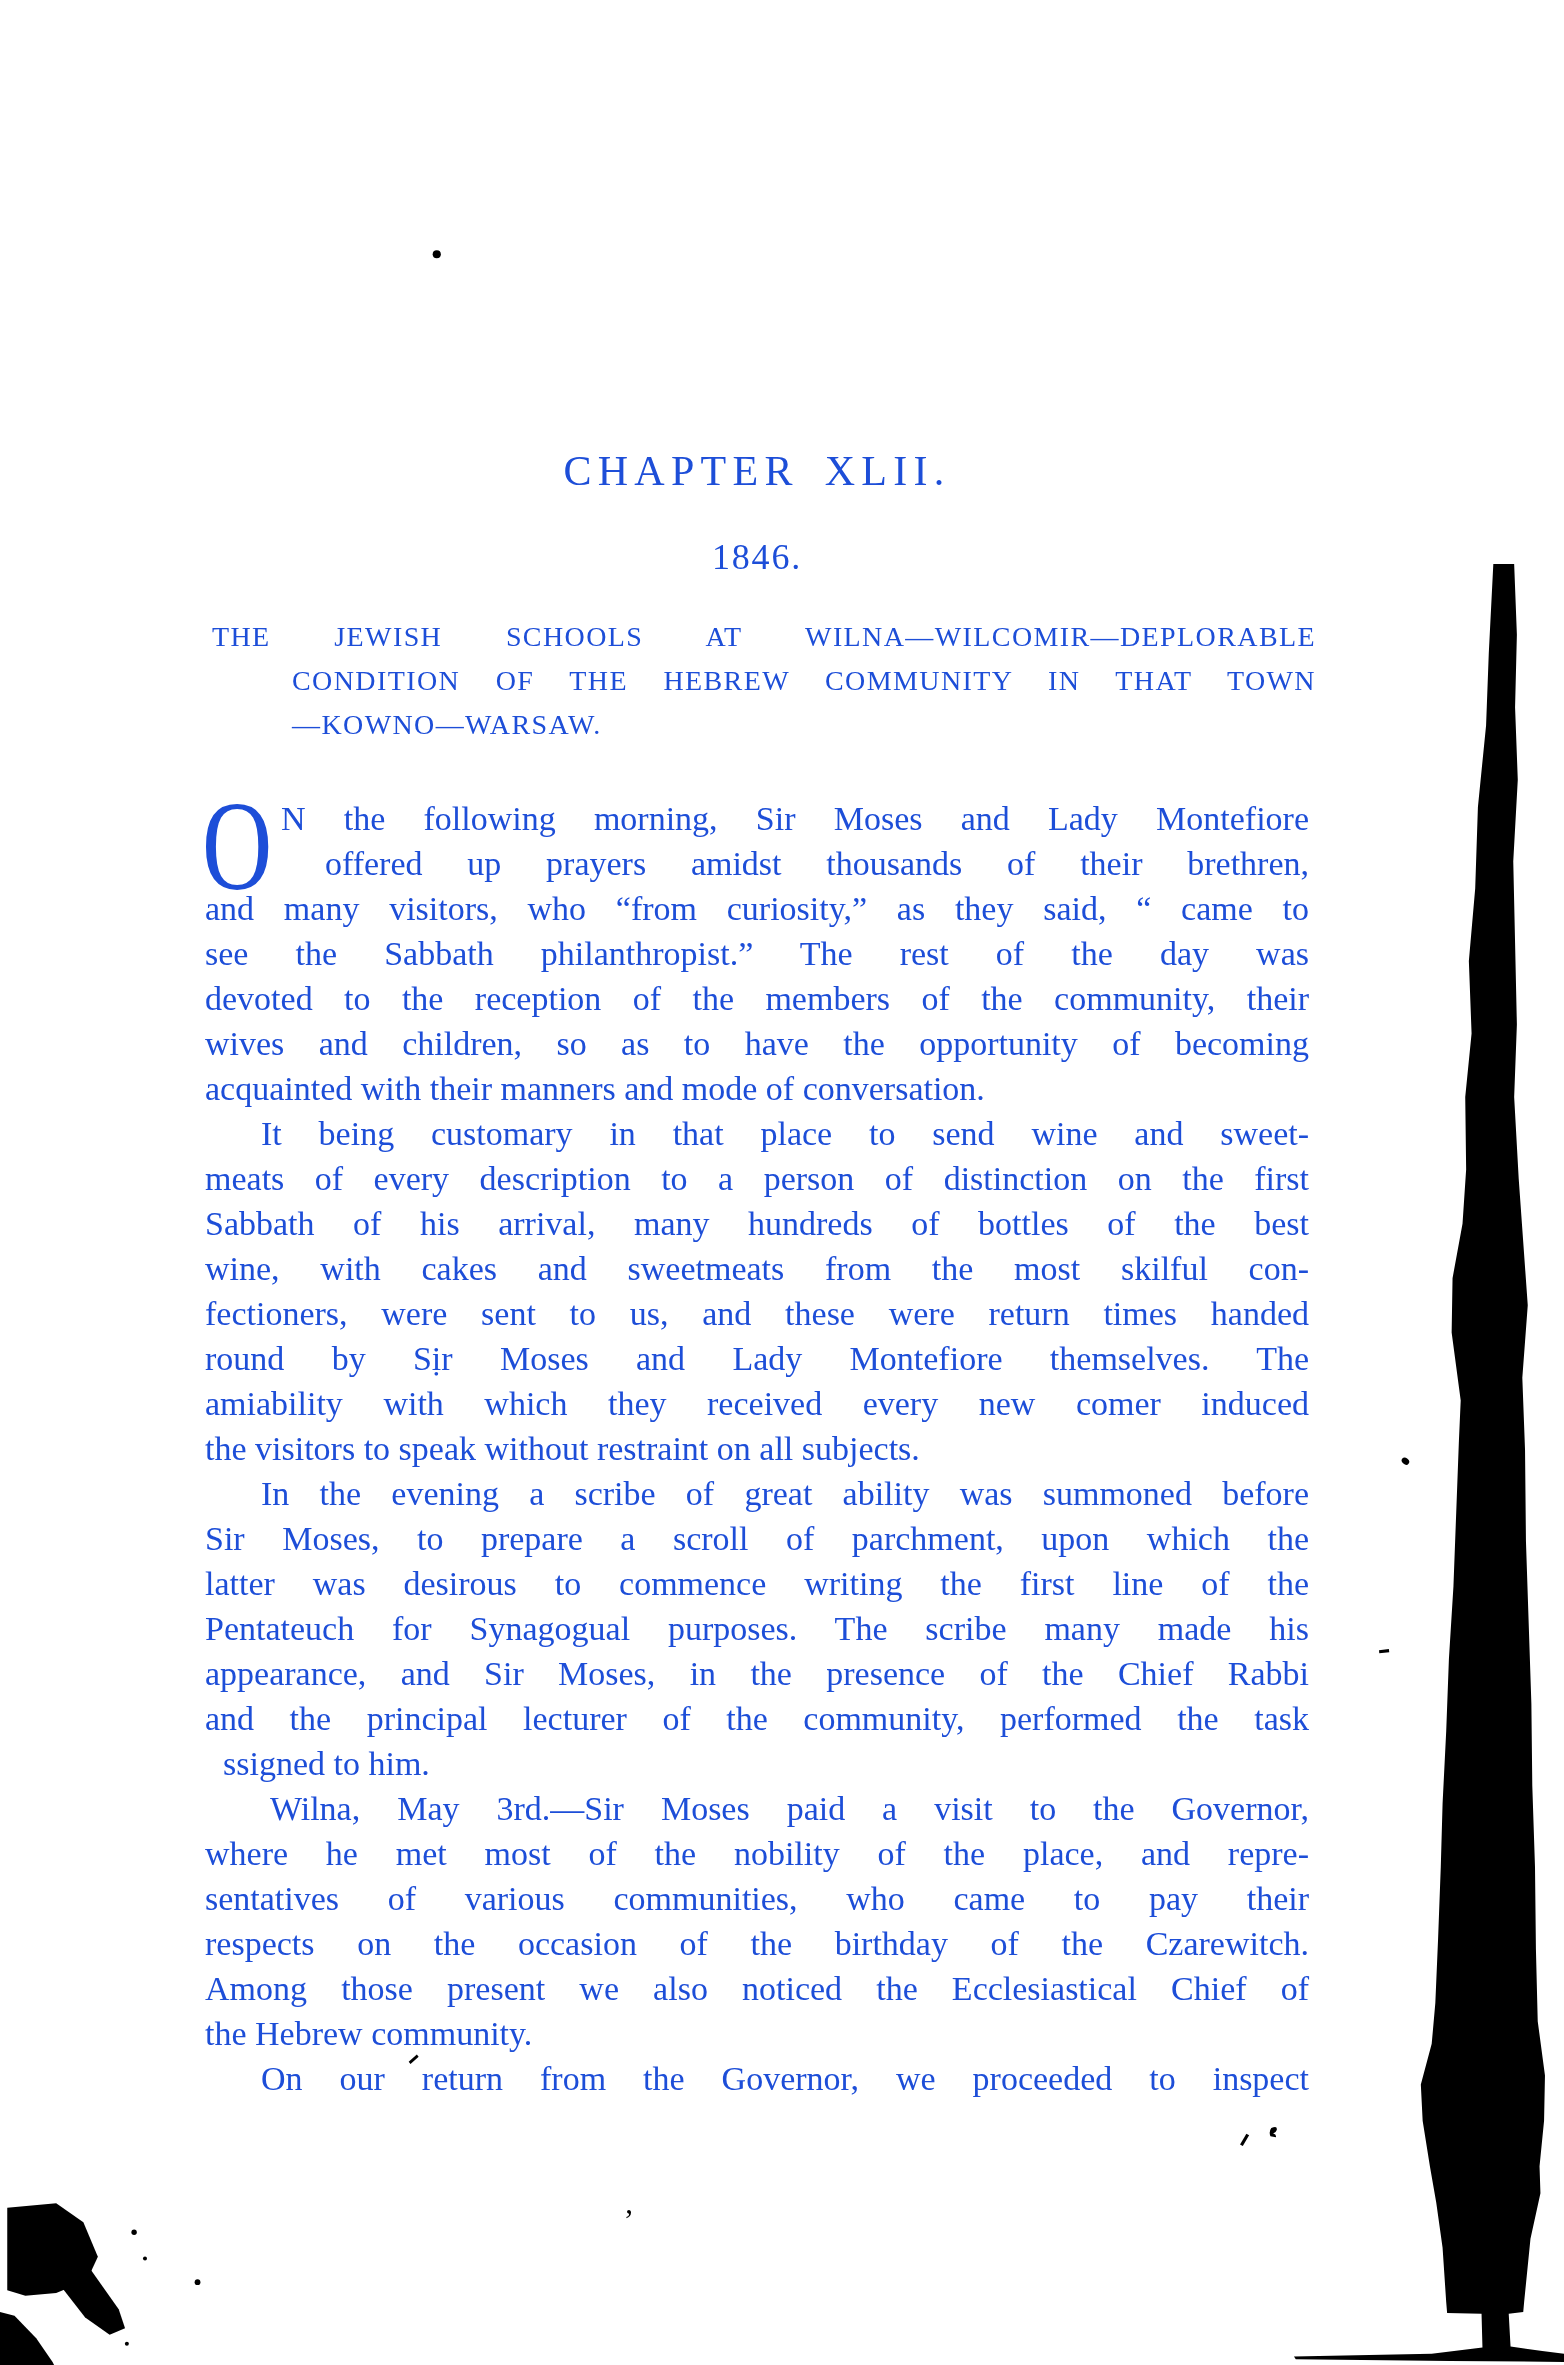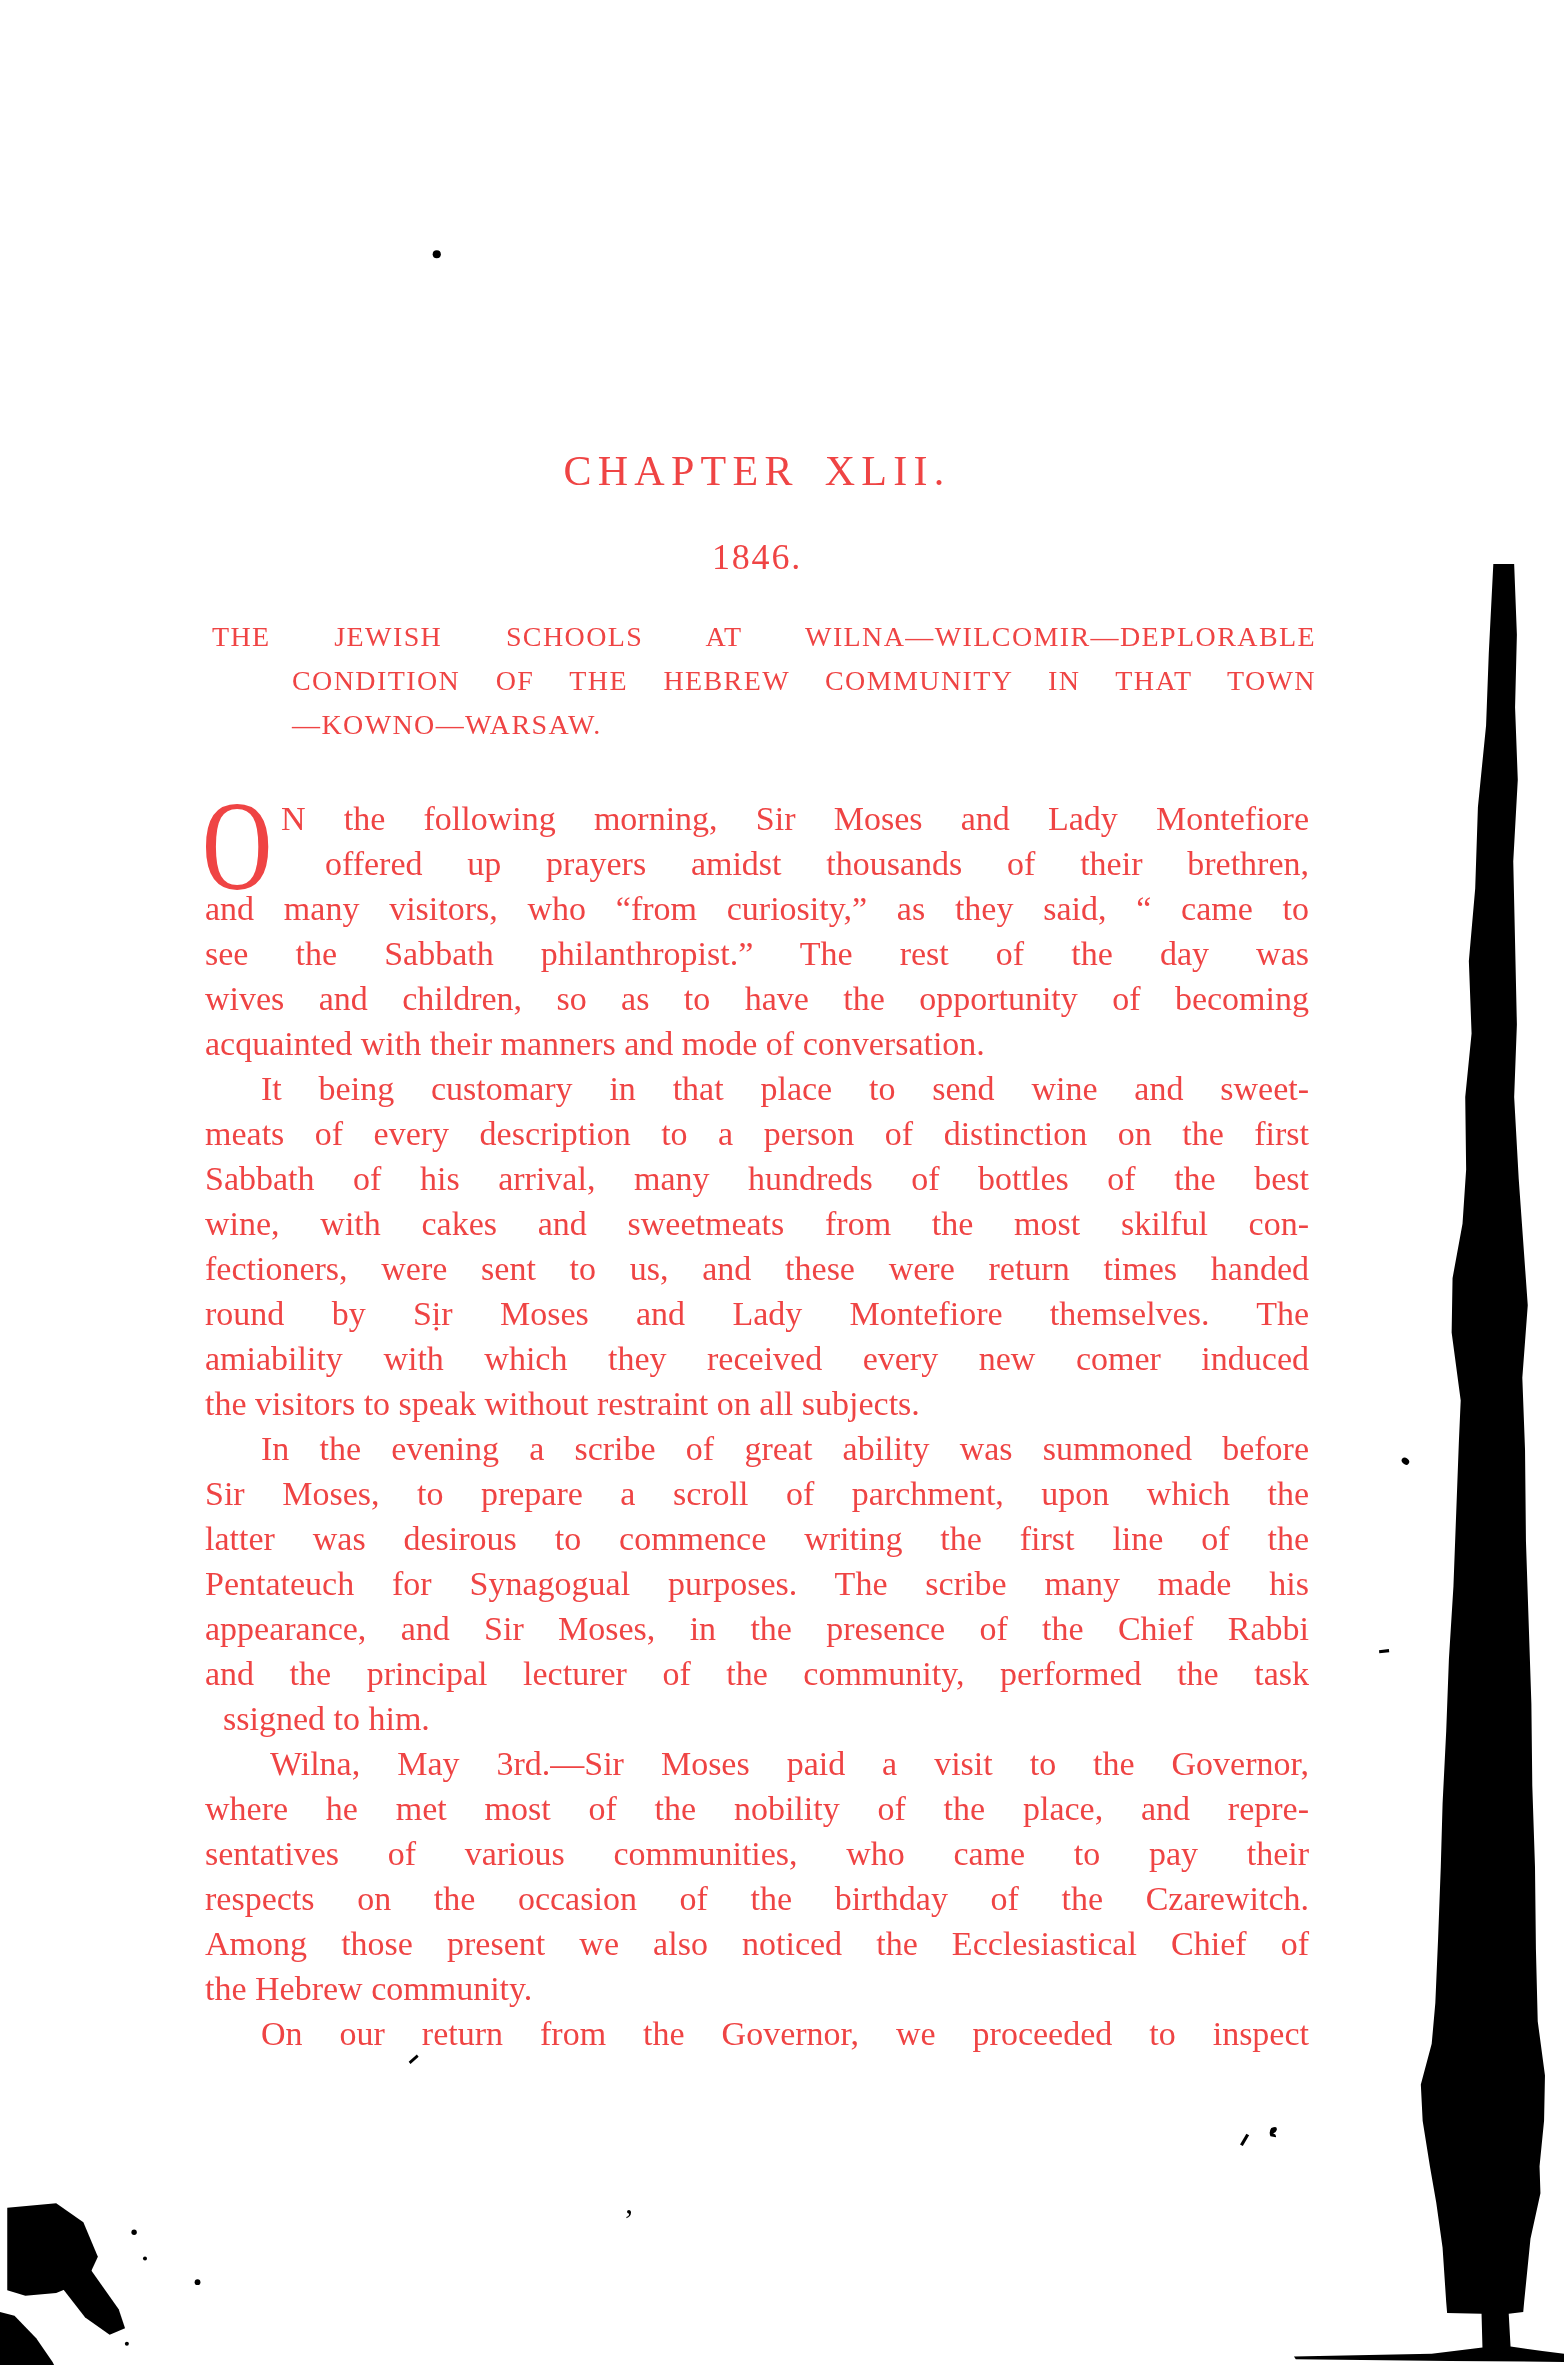--- a/index.html
+++ b/index.html
@@ -2,21 +2,21 @@
 <html style="font-size:14.5px"><head>
 <meta charset="utf-8">
 <style>
   html,body{margin:0;padding:0;background:#e8e8e8;}
   .page{
     position:relative;
     width:1564px;height:2366px;
     background:#ffffff;
     overflow:hidden;
     font-family:"Liberation Serif", serif;
-    color:#ef4444;
+    color:#1d4ed8;
   }
   .centered-block{position:absolute;left:205px;width:1104px;text-align:center;}
   .chapter-heading{
     top:446px;height:51px;line-height:51px;
     font-size:42px;letter-spacing:6.3px;word-spacing:9px;
   }
   .chapter-year{
     top:535px;height:44px;line-height:44px;
     font-size:36px;letter-spacing:1.8px;
   }
@@ -56,20 +56,21 @@
     <div class="sline left hang">—KOWNO—WARSAW.</div>
   </div>
 
   <span class="dropcap">O</span>
 
   <div class="body-text">
     <div class="bl j dc1">N the following morning, Sir Moses and Lady Montefiore</div>
     <div class="bl j dc2">offered up prayers amidst thousands of their brethren,</div>
     <div class="bl j">and many visitors, who “from curiosity,” as they said, “ came to</div>
     <div class="bl j">see the Sabbath philanthropist.”  The rest of the day was</div>
+    <div class="bl j">devoted to the reception of the members of the community, their</div>
     <div class="bl j">wives and children, so as to have the opportunity of becoming</div>
     <div class="bl left">acquainted with their manners and mode of conversation.</div>
     <div class="bl j ind">It being customary in that place to send wine and sweet-</div>
     <div class="bl j">meats of every description to a person of distinction on the first</div>
     <div class="bl j">Sabbath of his arrival, many hundreds of bottles of the best</div>
     <div class="bl j">wine, with cakes and sweetmeats from the most skilful con-</div>
     <div class="bl j">fectioners, were sent to us, and these were return times handed</div>
     <div class="bl j">round by Sịr Moses and Lady Montefiore themselves.  The</div>
     <div class="bl j">amiability with which they received every new comer induced</div>
     <div class="bl left">the visitors to speak without restraint on all subjects.</div>

